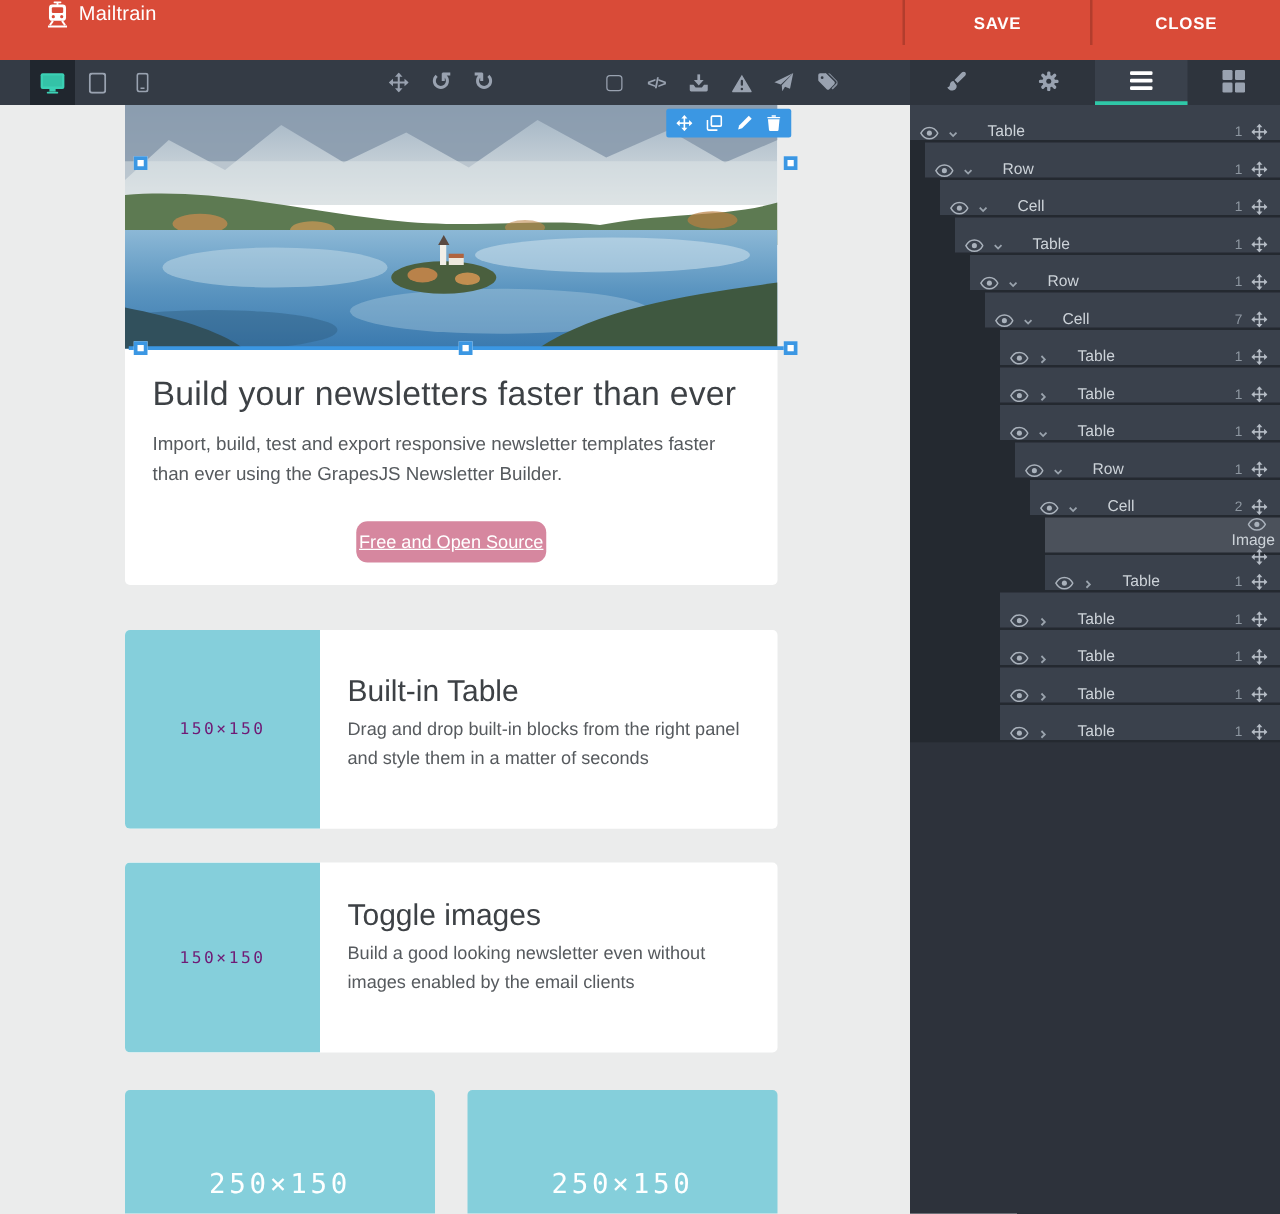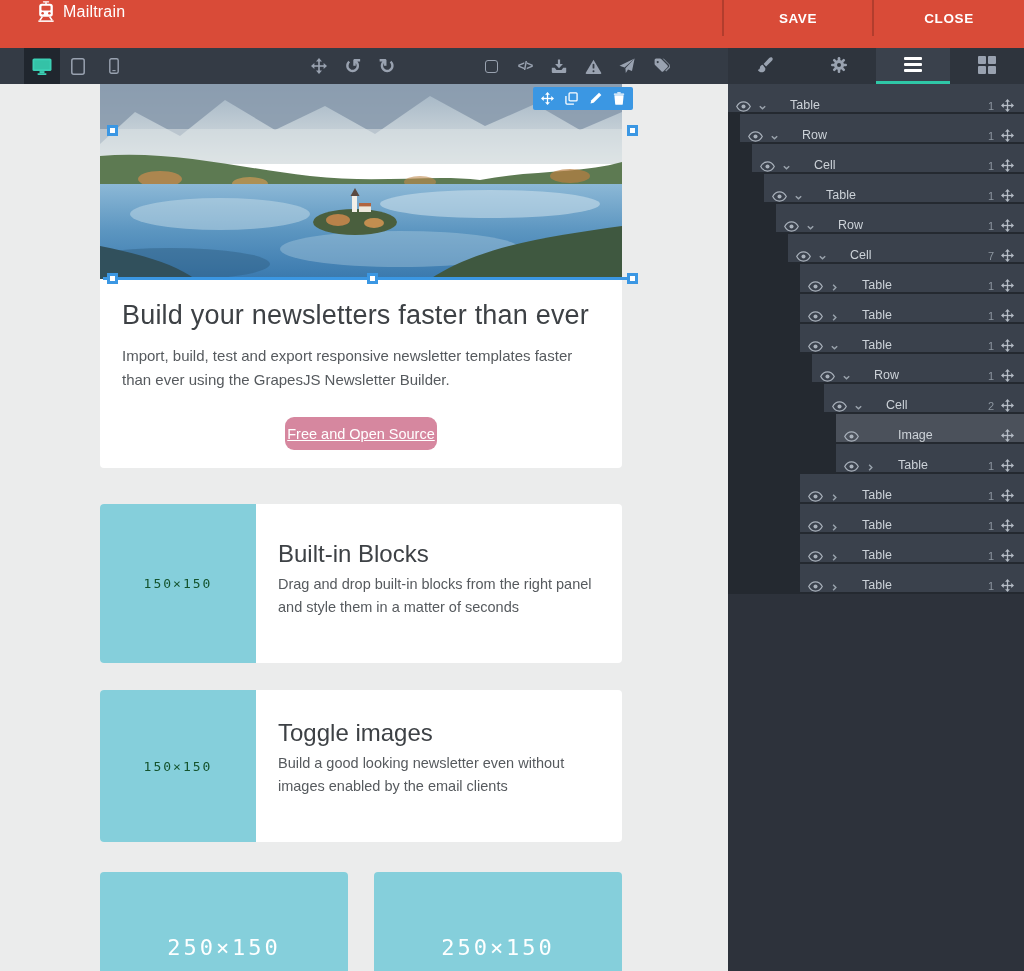--- a/index.html
+++ b/index.html
@@ -58,39 +58,39 @@
   .sel-line { position:absolute; left:3px; top:193px; width:528px; height:3px; background:#3b97e3; }
   .sel-handle { position:absolute; width:11px; height:11px; background:#fff; border:3px solid #3b97e3; }
   .sel-toolbar { position:absolute; left:433px; top:3px; width:100px; height:23px; background:#3b97e3;
     border-radius:2px; display:flex; align-items:center; justify-content:space-evenly; }
   .sel-tool { width:20px; height:23px; border:none; background:transparent; display:flex; align-items:center;
     justify-content:center; cursor:pointer; padding:0; }
 
   .feature-card { background:#fff; border-radius:4px; display:flex; overflow:hidden; }
   .feature-card.first { margin-top:36px; height:159px; }
   .feature-card.second { margin-top:27px; height:152px; }
-  .ph-150 { width:156px; flex:none; background:#85cfdb; color:#14532d; display:flex; align-items:center;
+  .ph-150 { width:156px; flex:none; background:#85cfdb; color:#701a75; display:flex; align-items:center;
     justify-content:center; font-family:"DejaVu Sans Mono", monospace; font-size:13px; letter-spacing:2px; }
   .feature-body { padding:0 22px; }
   .feature-card.first .feature-body { padding-top:36px; }
   .feature-card.second .feature-body { padding-top:29px; }
   .feature-heading { font-size:24px; font-weight:400; color:#3d4145; }
   .feature-text { font-size:14.5px; color:#565a5e; line-height:1.6; margin-top:5px; }
 
   .bottom-row { display:flex; gap:26px; margin-top:30px; }
   .ph-250 { width:248px; height:150px; border-radius:4px; background:#85cfdb; color:#fdffff;
     display:flex; align-items:center; justify-content:center; font-family:"DejaVu Sans Mono", monospace;
     font-size:22px; letter-spacing:3px; }
 
   
   .layers-panel { width:296px; flex:none; background:#2d323b; display:flex; flex-direction:column; }
   .layers-list { background:#242930; }
   .layer-row { height:28px; margin-bottom:2px; background:#3a414c; display:flex; align-items:flex-end;
     padding:0 4px 0 8px; cursor:pointer; }
-  .layer-row.selected { background:#4b515b; }
+  .layer-row.selected { background:#4b515b;flex-direction:column; }
   .layer-eye { width:22px; flex:none; display:flex; align-items:center; cursor:pointer; }
   .layer-chev { width:16px; flex:none; display:flex; align-items:center; cursor:pointer; }
   .layer-label { font-size:12.5px; color:#ccd2d8; margin-left:16px; white-space:nowrap; }
   .layer-count { margin-left:auto; font-size:11px; color:#8d96a0; }
   .layer-move { width:26px; flex:none; display:flex; align-items:center; justify-content:center;
     color:#b6bdc6; cursor:grab; }
   .layers-filler { flex:1; background:#2d323b; }
 </style>
 </head>
 <body>
@@ -320,21 +320,21 @@
           </div>
 
           <h1 class="hero-heading">Build your newsletters faster than ever</h1>
           <p class="hero-text">Import, build, test and export responsive newsletter templates faster than ever using the GrapesJS Newsletter Builder.</p>
           <button class="cta-btn">Free and Open Source</button>
         </section>
 
         <section class="feature-card first">
           <div class="ph-150">150×150</div>
           <div class="feature-body">
-            <h2 class="feature-heading">Built-in Blocks</h2>
+            <h2 class="feature-heading">Built-in Table</h2>
             <p class="feature-text">Drag and drop built-in blocks from the right panel and style them in a matter of seconds</p>
           </div>
         </section>
 
         <section class="feature-card second">
           <div class="ph-150">150×150</div>
           <div class="feature-body">
             <h2 class="feature-heading">Toggle images</h2>
             <p class="feature-text">Build a good looking newsletter even without images enabled by the email clients</p>
           </div>

